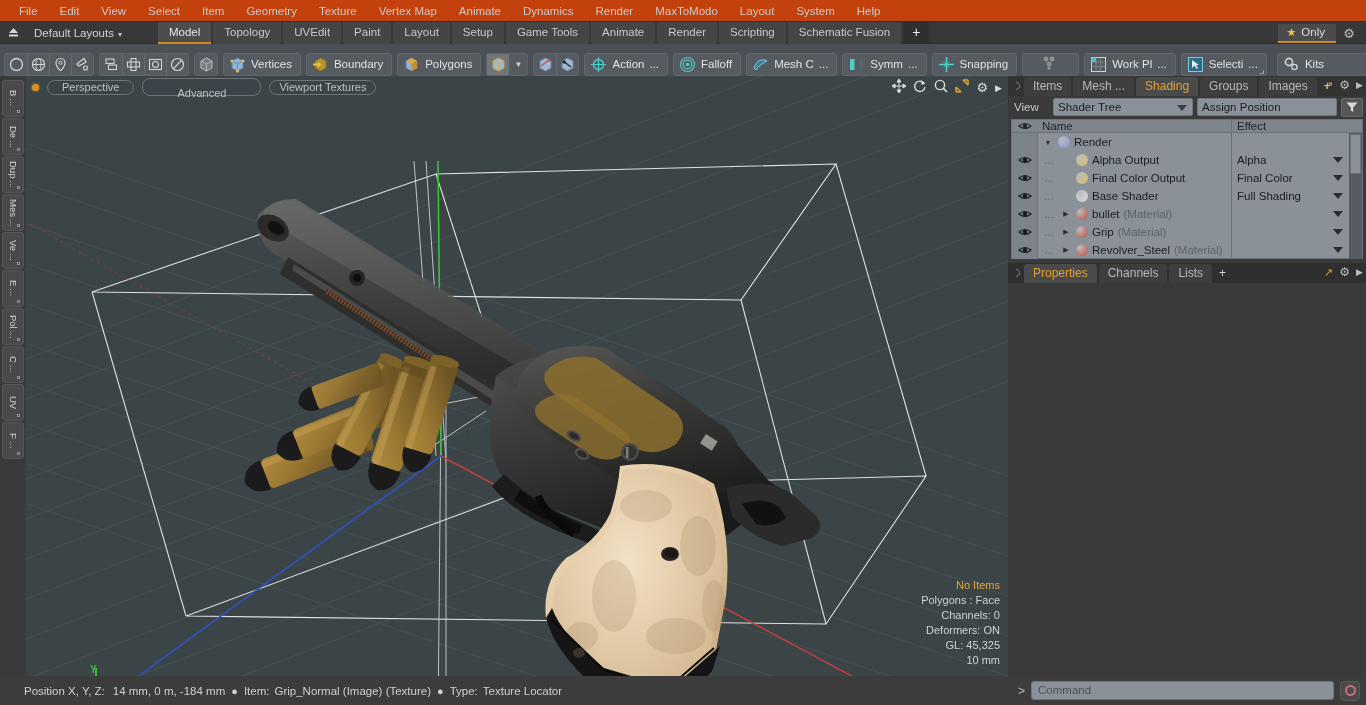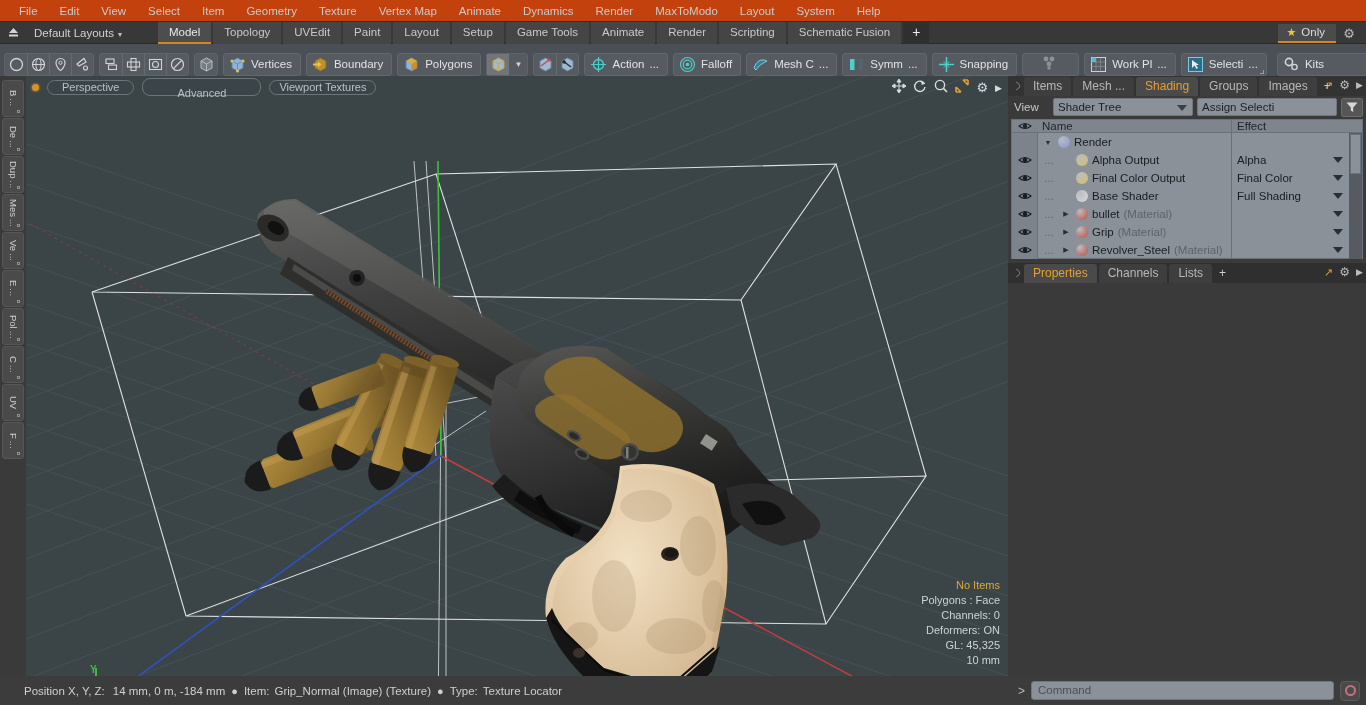--- a/index.html
+++ b/index.html
@@ -781,21 +781,21 @@
         </div>
       </div>
 
       <div class="prow">
         <span class="lbl">View</span>
         <div class="ddl">
           <span>Shader Tree</span>
           <span class="dcar"></span>
         </div>
         <div class="ddl">
-          <span>Assign Selecti</span>
+          <span>Assign Position</span>
         </div>
         <div class="sqbtn">
           <svg width="14" height="14" viewBox="0 0 14 14">
               <path d="M1.5 2.5 H12.5 L8.2 7.6 V12 L5.8 10.6 V7.6 Z" fill="#d8d8d8"></path>
             </svg>
         </div>
       </div>
 
 
       <div class="tree">

